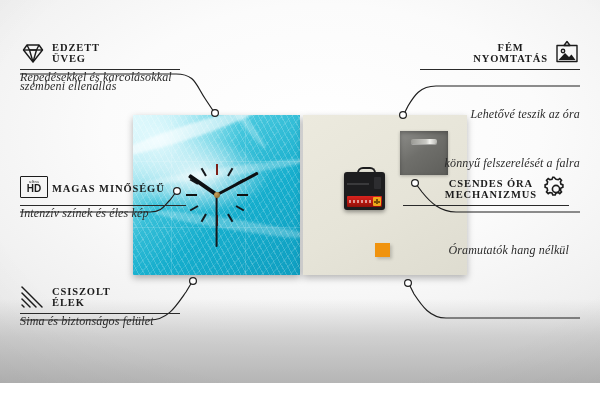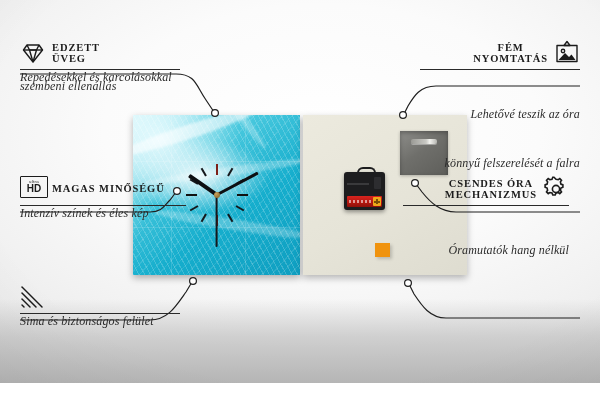--- a/index.html
+++ b/index.html
@@ -257,20 +257,24 @@
       <span class="ico">
         <svg viewBox="0 0 26 26">
             <g stroke="#1b1b1b" stroke-width="1.5" stroke-linecap="round">
           <path d="M2 3 L22 23"></path>
               <path d="M2 9 L16 23"></path>
               <path d="M2 15 L10 23"></path>
               <path d="M2 21 L4 23"></path>
         </g>
           </svg>
       </span>
+      <span>
+        <div class="co-title">CSISZOLT</div>
+        <div class="co-title">ÉLEK</div>
+      </span>
     </div>
     <div class="co-rule"></div>
     <div class="co-desc">Sima és biztonságos felület</div>
   </div>
 
   <div class="callout right" style="left:420px;top:40px;width:160px;">
     <div class="co-head">
       <span>
         <div class="co-title">FÉM</div>
         <div class="co-title">NYOMTATÁS</div>

